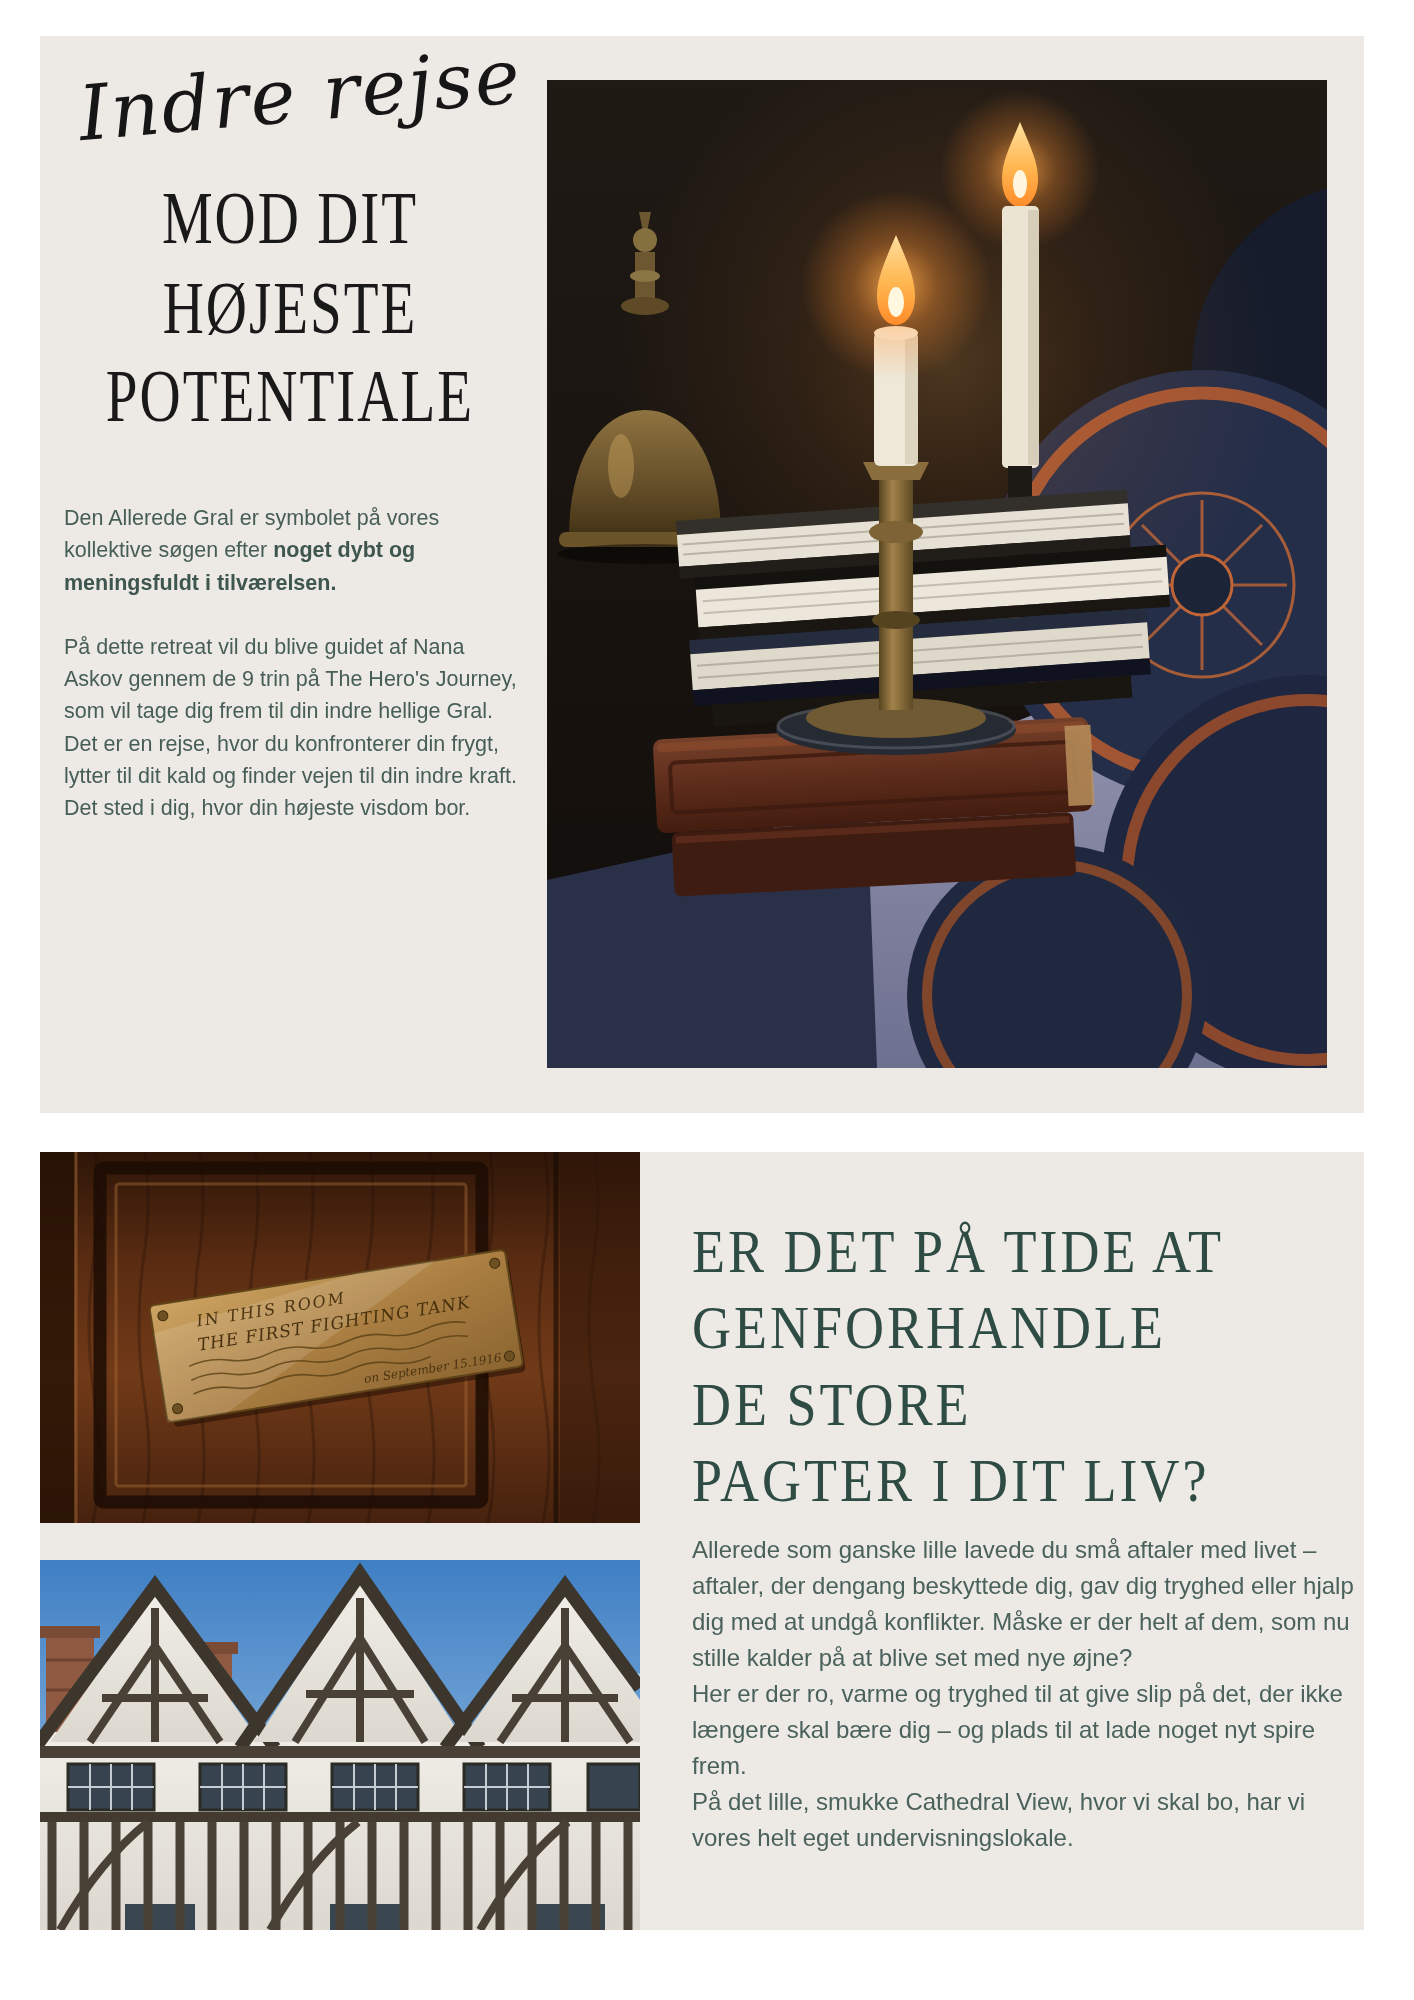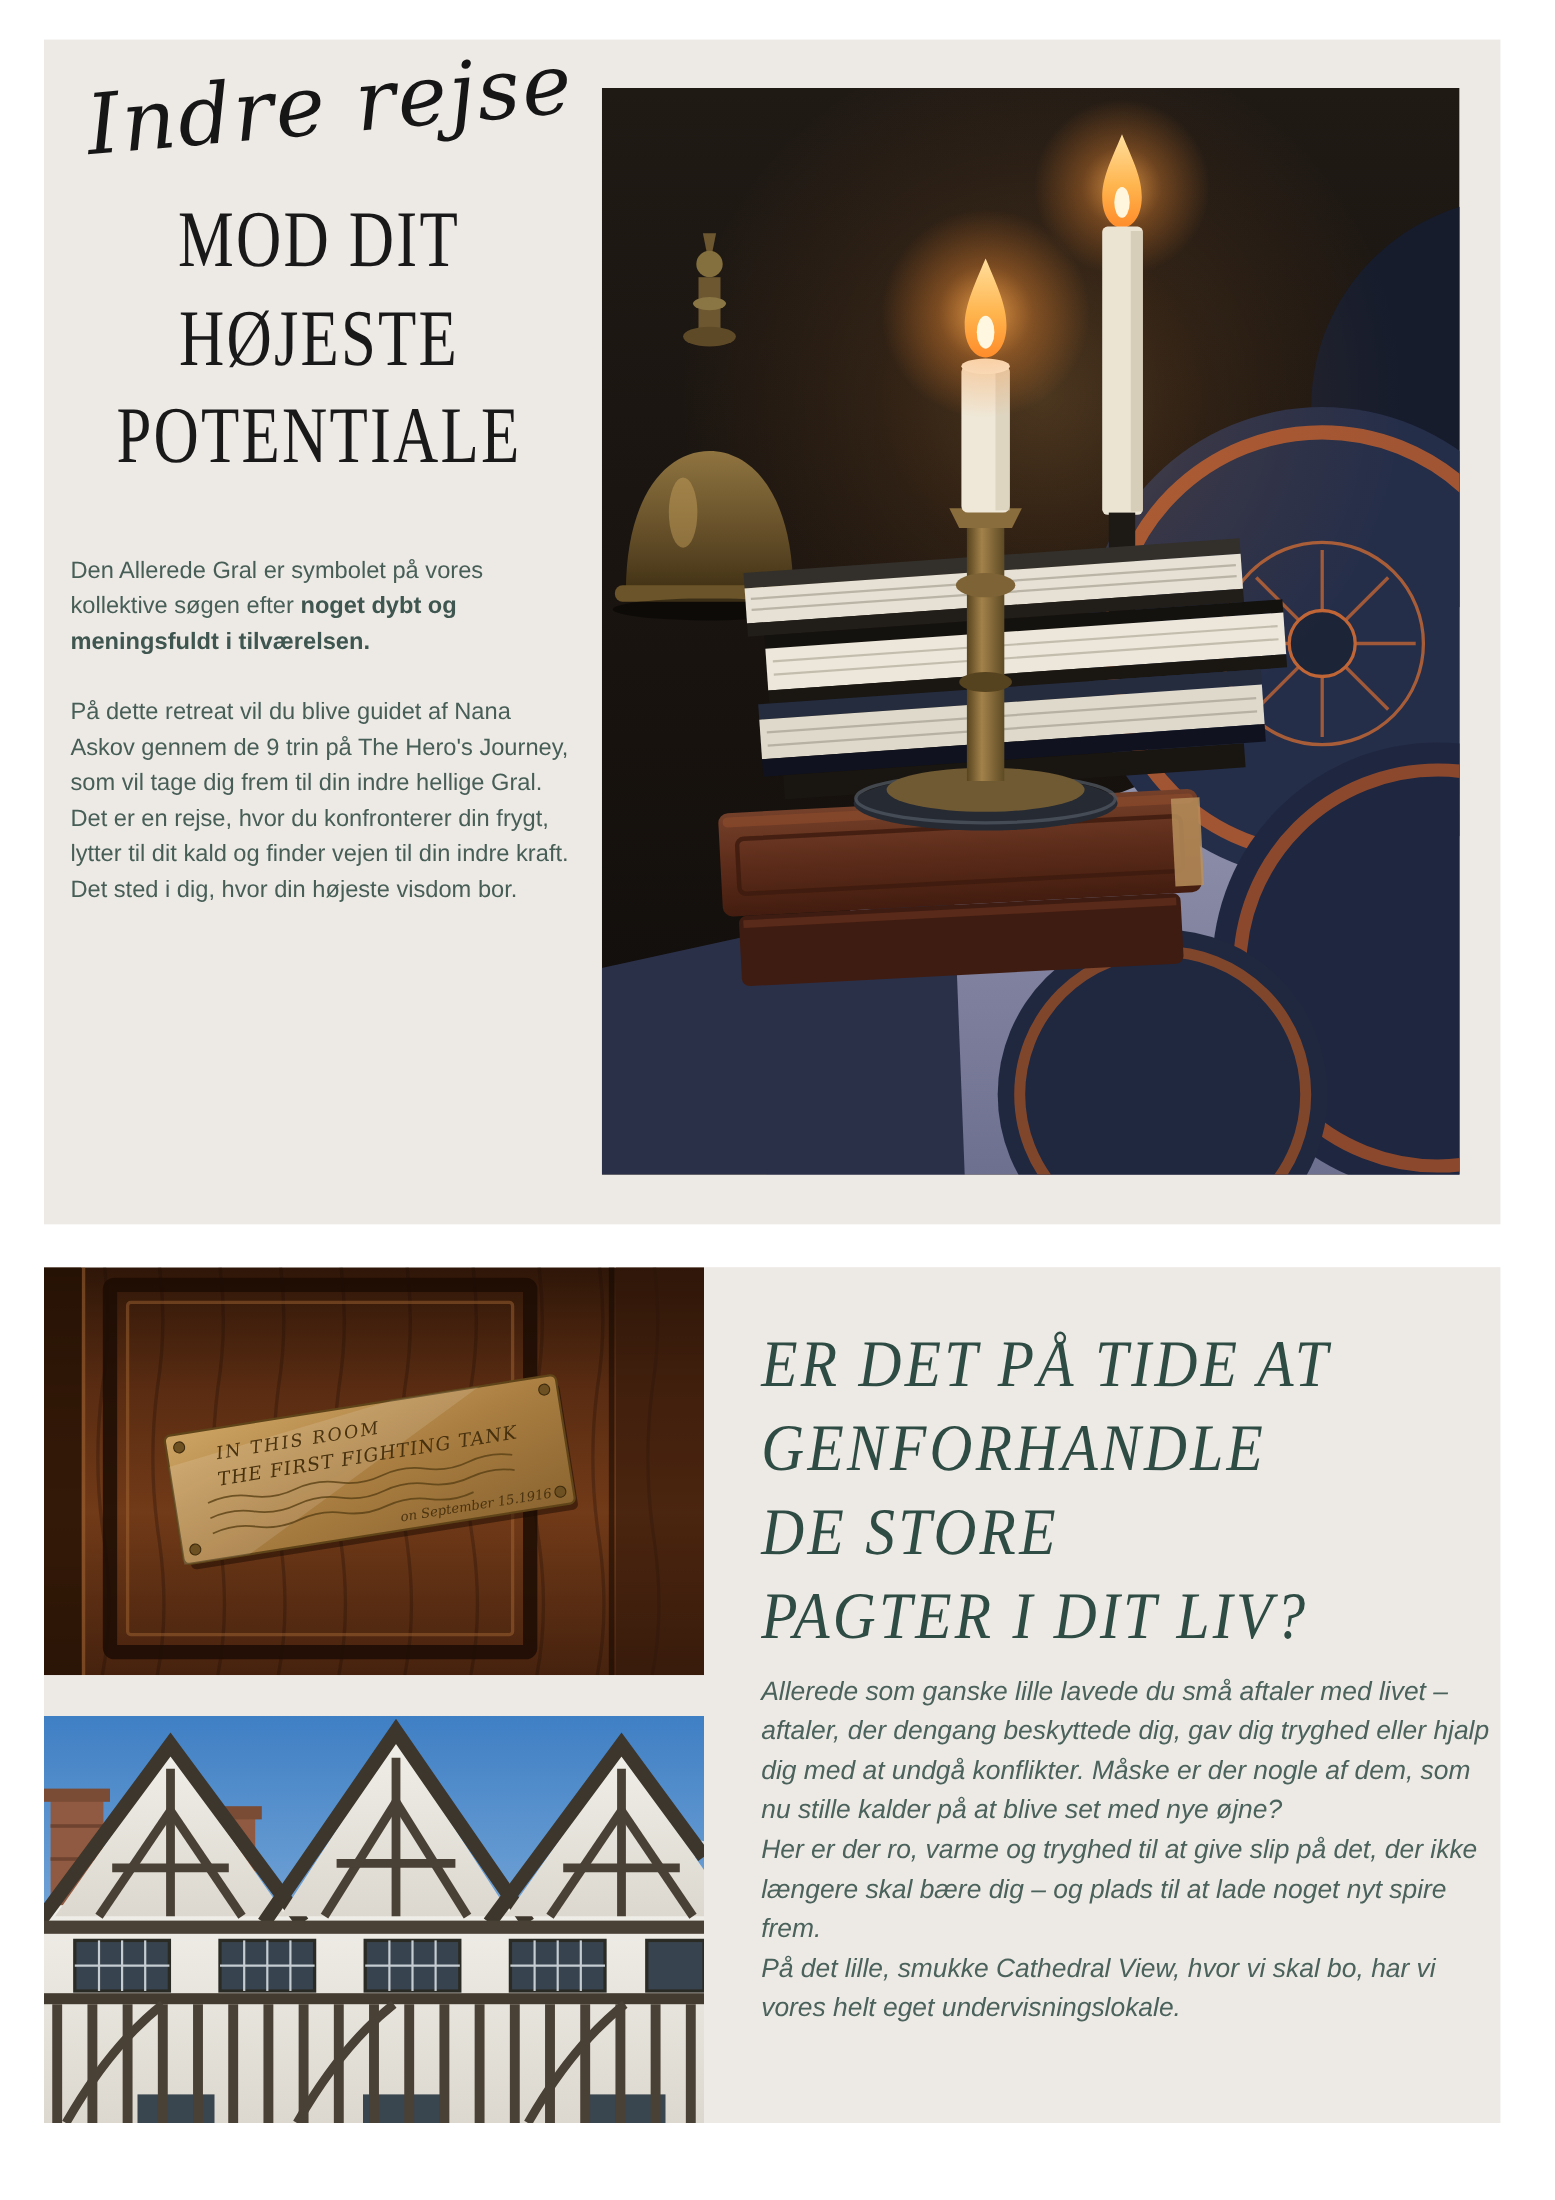--- a/index.html
+++ b/index.html
@@ -17,21 +17,21 @@
         transform:rotate(-5deg);letter-spacing:2px;}
   .hero-title{position:absolute;left:0px;top:138px;width:500px;text-align:center;
         font-family:"Liberation Serif",serif;font-weight:400;font-size:57px;line-height:1.22;
         letter-spacing:2px;color:#191919;transform:scaleY(1.28);transform-origin:top center;}
   .hero-body{position:absolute;left:24px;top:466px;width:462px;
         font-size:21.5px;line-height:1.5;color:#475E57;}
   .hero-body p{margin:0 0 32px 0;}
   .hero-body b{font-weight:700;color:#3E564F;}
 
   
-  .bottom-text{position:absolute;left:652px;top:50px;width:664px;font-style:italic;}
+  .bottom-text{position:absolute;left:652px;top:62px;width:664px;}
   .bottom-heading{font-family:"Liberation Serif",serif;font-size:54px;line-height:1.26;
         letter-spacing:3px;color:#2F4C44;transform:scaleY(1.12);transform-origin:top left;
         margin:0 0 46px 0;font-weight:400;}
   .bottom-body{font-size:24px;line-height:1.5;color:#4A625B;}
   .bottom-body p{margin:0;}
 </style>
 </head>
 <body>
 
 <div class="page">
@@ -384,19 +384,19 @@
     </div>
 
     <div class="bottom-text">
       <div class="bottom-heading">
         <div>ER DET PÅ TIDE AT</div>
         <div>GENFORHANDLE</div>
         <div>DE STORE</div>
         <div>PAGTER I DIT LIV?</div>
       </div>
       <div class="bottom-body">
-        <p>Allerede som ganske lille lavede du små aftaler med livet – aftaler, der dengang beskyttede dig, gav dig tryghed eller hjalp dig med at undgå konflikter. Måske er der nogle af dem, som nu stille kalder på at blive set med nye øjne?</p>
+        <p>Allerede som ganske lille lavede du små aftaler med livet – aftaler, der dengang beskyttede dig, gav dig tryghed eller hjalp dig med at undgå konflikter. Måske er der helt af dem, som nu stille kalder på at blive set med nye øjne?</p>
         <p>Her er der ro, varme og tryghed til at give slip på det, der ikke længere skal bære dig – og plads til at lade noget nyt spire frem.</p>
         <p>På det lille, smukke Cathedral View, hvor vi skal bo, har vi vores helt eget undervisningslokale.</p>
       </div>
     </div>
   </div>
 </div>
 
 </body></html>

